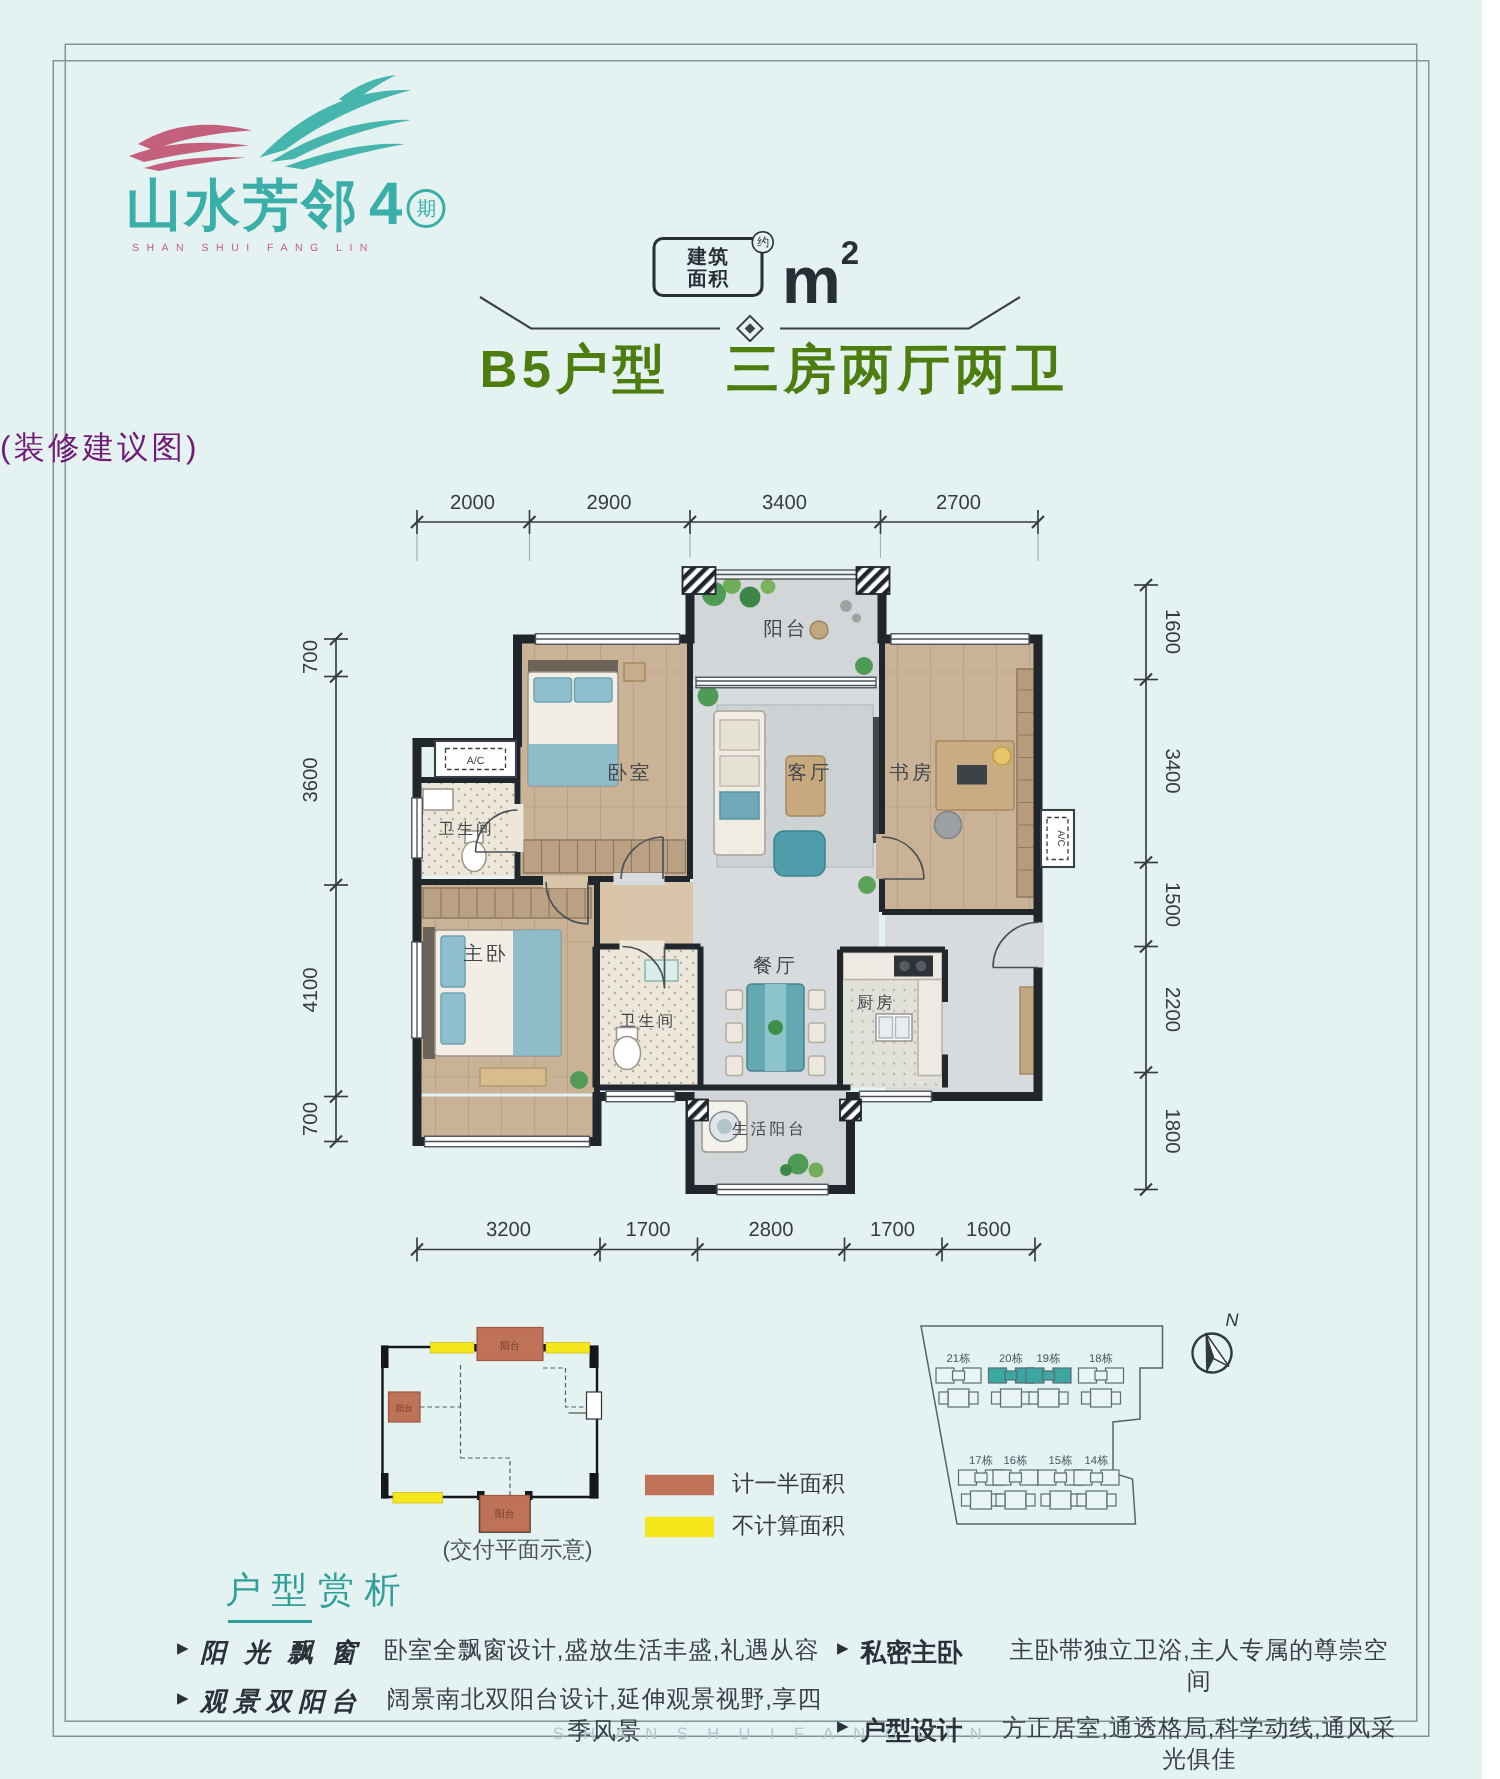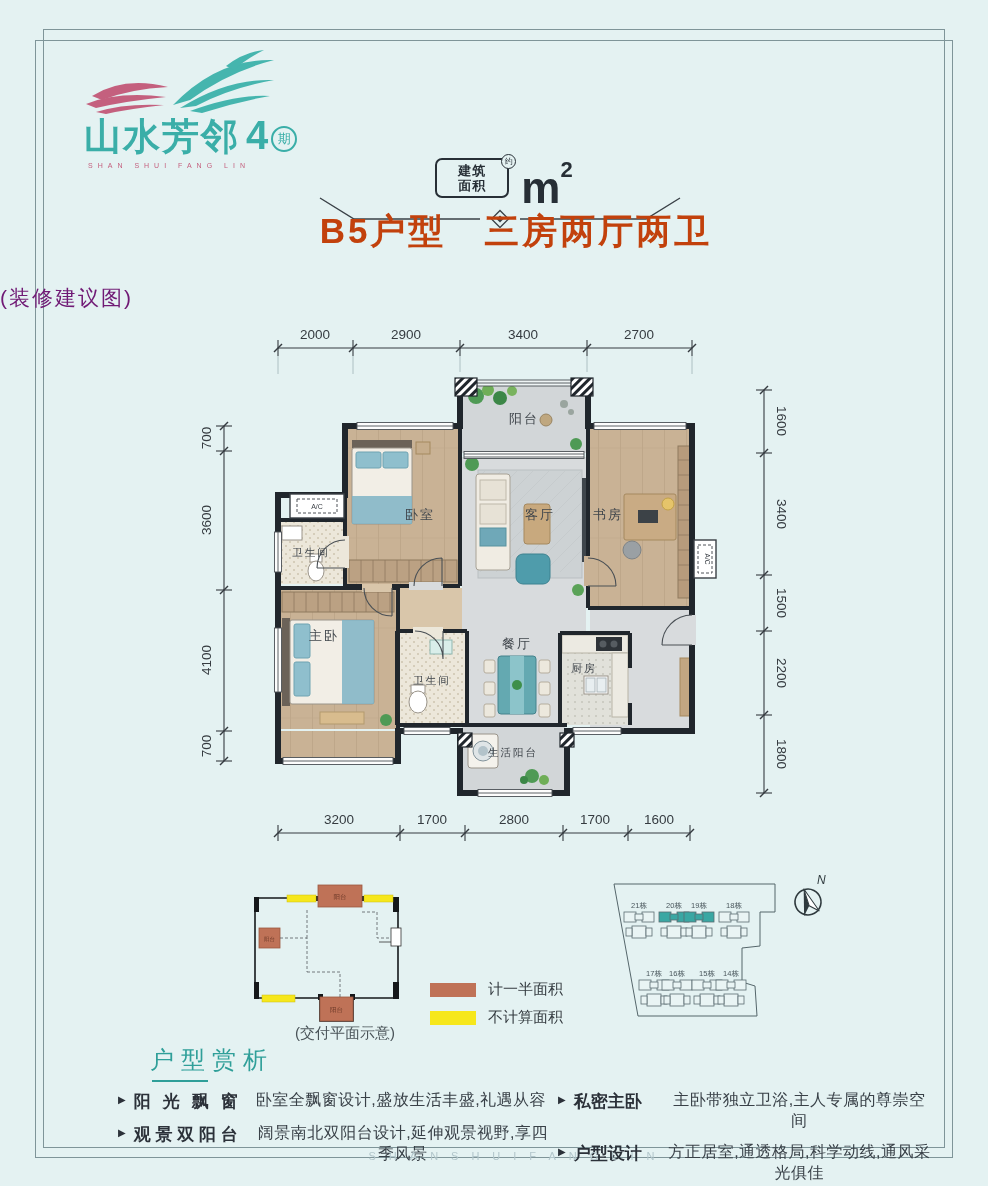--- a/index.html
+++ b/index.html
@@ -22,38 +22,38 @@
   
   .area-line{position:absolute;left:0;right:0;top:158px;display:flex;justify-content:center;align-items:flex-end;transform:translateX(10px);}
   .area-badge{position:relative;border:2px solid #272f36;border-radius:7px;padding:3px 21px;margin:0 12px 10px 0;text-align:center;}
   .area-badge span{display:block;font-size:13px;font-weight:700;color:#272f36;line-height:15px;letter-spacing:1px;}
   .approx{position:absolute;right:-9px;top:-6px;width:13px;height:13px;line-height:13px;border:1px solid #272f36;
     border-radius:50%;font-size:8px;font-style:normal;color:#272f36;background:#e4f2f2;text-align:center;}
   .area-value{font-size:62px;font-weight:800;color:#272f36;line-height:0.9;letter-spacing:1px;}
   .area-unit{font-size:44px;font-weight:800;color:#272f36;line-height:0.9;}
   .area-unit sup{font-size:22px;vertical-align:26px;font-weight:800;}
   .divider{position:absolute;left:318px;top:192px;}
-  .unit-name{position:absolute;left:0;right:0;top:208px;text-align:center;font-size:35px;font-weight:800;
-    color:#c2410c;letter-spacing:3px;padding-left:44px;}
+  .unit-name{position:absolute;left:0;right:0;top:223px;text-align:center;font-size:35px;font-weight:800;
+    color:#4d7c0f;letter-spacing:3px;padding-left:44px;}
   .reno-note{position:absolute;left:0;right:0;top:284px;font-size:21px;color:#701a75;letter-spacing:2px;}
 
   .caption{position:absolute;left:245px;top:1024px;width:200px;text-align:center;font-size:15px;color:#4a5459;}
   .legend{position:absolute;left:430px;top:980px;}
   .legend-row{display:flex;align-items:center;margin-bottom:9px;justify-content:flex-end;}
   .legend-row svg{margin-right:12px;display:block;}
   .legend-label{font-size:15px;color:#333a3f;}
 
   
   .analysis-title{position:absolute;left:150px;top:1044px;font-size:24px;font-weight:400;color:#2f9f99;letter-spacing:7px;}
   .analysis-underline{position:absolute;left:152px;top:1080px;width:56px;height:2px;background:#2f9f99;}
   .analysis-items{position:absolute;left:118px;top:1090px;width:815px;display:grid;grid-template-columns:432px 1fr;column-gap:8px;}
   .a-item{display:flex;align-items:flex-start;margin-bottom:10px;}
   .a-bullet{font-size:10px;color:#2b3139;margin:4px 8px 0 0;}
   .a-label{font-size:17px;font-weight:700;color:#2b3139;flex:none;}
-  .col-l .a-label{width:104px;text-align-last:justify;margin-right:18px;}
+  .col-l .a-label{width:104px;text-align-last:justify;margin-right:18px;font-style:italic;}
   .col-r .a-label{width:76px;margin-right:16px;}
   .a-text{font-size:16px;color:#394148;letter-spacing:0.5px;text-align:center;}
 
   .watermark{position:absolute;left:0;right:0;top:1150px;text-align:center;font-size:11px;letter-spacing:13px;color:#b2c6cb;padding-left:48px;}
 
   svg text{font-family:"Liberation Sans","DejaVu Sans",sans-serif;}
 </style>
 </head>
 <body>
 

